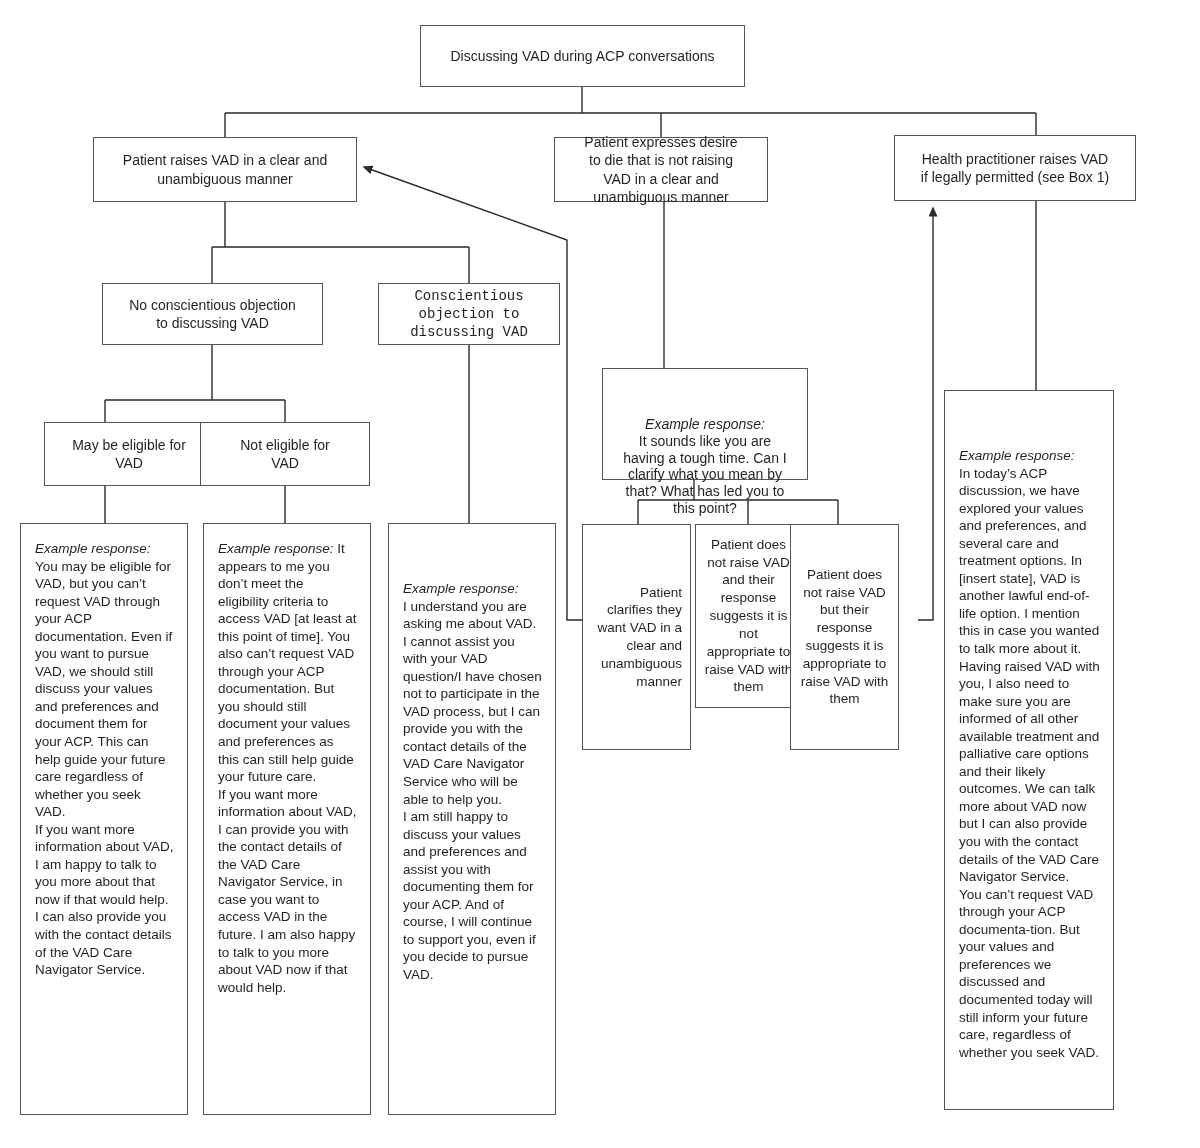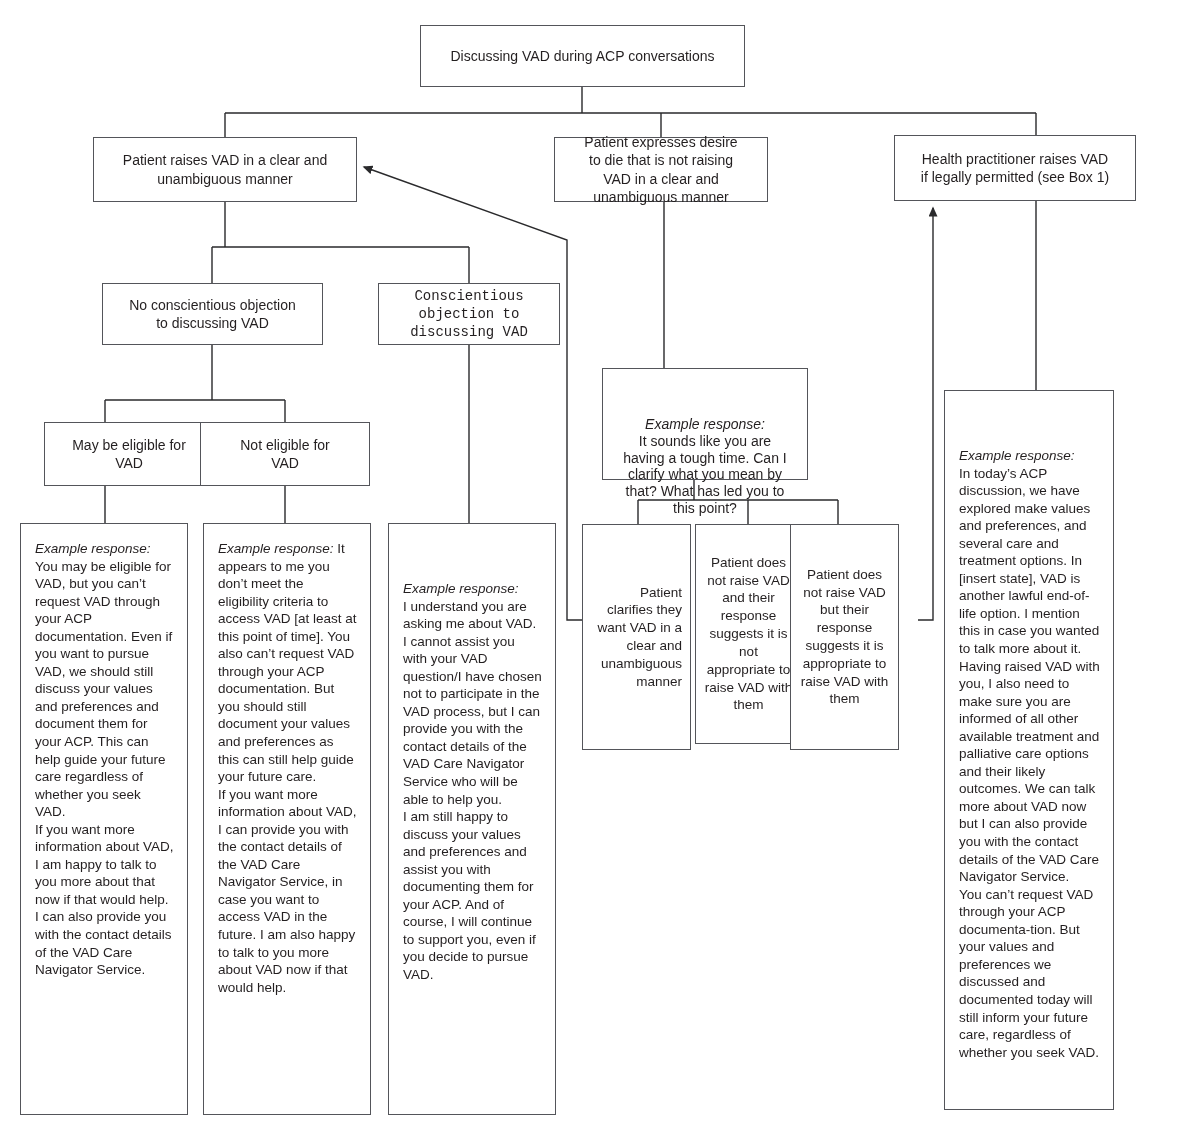--- a/index.html
+++ b/index.html
@@ -119,21 +119,21 @@
 
   <div class="node example-mid" style="left:602px; top:368px; width:206px; height:112px;">
     <em class="lead block">Example response:</em>
     <span>It sounds like you are having a tough time. Can I clarify what you mean by that? What has led you to this point?</span>
   </div>
 
   <div class="node outcome" style="left:582px; top:524px; width:109px; height:226px;text-align:right;">
     <span>Patient clarifies they want VAD in a clear and unambiguous manner</span>
   </div>
 
-  <div class="node outcome" style="left:695px; top:524px; width:107px; height:220px;">
+  <div class="node outcome" style="left:695px; top:524px; width:107px; height:184px;">
     <span>Patient does not raise VAD and their response suggests it is not appropriate to raise VAD with them</span>
   </div>
 
   <div class="node outcome" style="left:790px; top:524px; width:109px; height:226px;">
     <span>Patient does not raise VAD but their response suggests it is appropriate to raise VAD with them</span>
   </div>
 
   <div class="node response" style="left:20px; top:523px; width:168px; height:592px;">
     <div class="para">
       <em class="lead">Example response:</em>
@@ -160,21 +160,21 @@
       <span>I understand you are asking me about VAD.  I cannot assist you with your VAD question/I have chosen not to participate in the VAD process, but I can provide you with the contact details of the VAD Care Navigator Service who will be able to help you.</span>
     </div>
     <div class="para">
       <span>I am still happy to discuss your values and preferences and assist you with documenting them for your ACP. And of course, I will continue to support you, even if you decide to pursue VAD.</span>
     </div>
   </div>
 
   <div class="node response" style="left:944px; top:390px; width:170px; height:720px;">
     <div class="para">
       <em class="lead block">Example response:</em>
-      <span>In today’s ACP discussion, we have explored make values and preferences, and several care and treatment options. In [insert state], VAD is another lawful end-of-life option. I mention this in case you wanted to talk more about it.</span>
+      <span>In today’s ACP discussion, we have explored your values and preferences, and several care and treatment options. In [insert state], VAD is another lawful end-of-life option. I mention this in case you wanted to talk more about it.</span>
     </div>
     <div class="para">
       <span>Having raised VAD with you, I also need to make sure you are informed of all other available treatment and palliative care options and their likely outcomes. We can talk more about VAD now but I can also provide you with the contact details of the VAD Care Navigator Service.</span>
     </div>
     <div class="para">
       <span>You can’t request VAD through your ACP documenta-tion. But your values and preferences we discussed and documented today will still inform your future care, regardless of whether you seek VAD.</span>
     </div>
   </div>
 
 </div>

